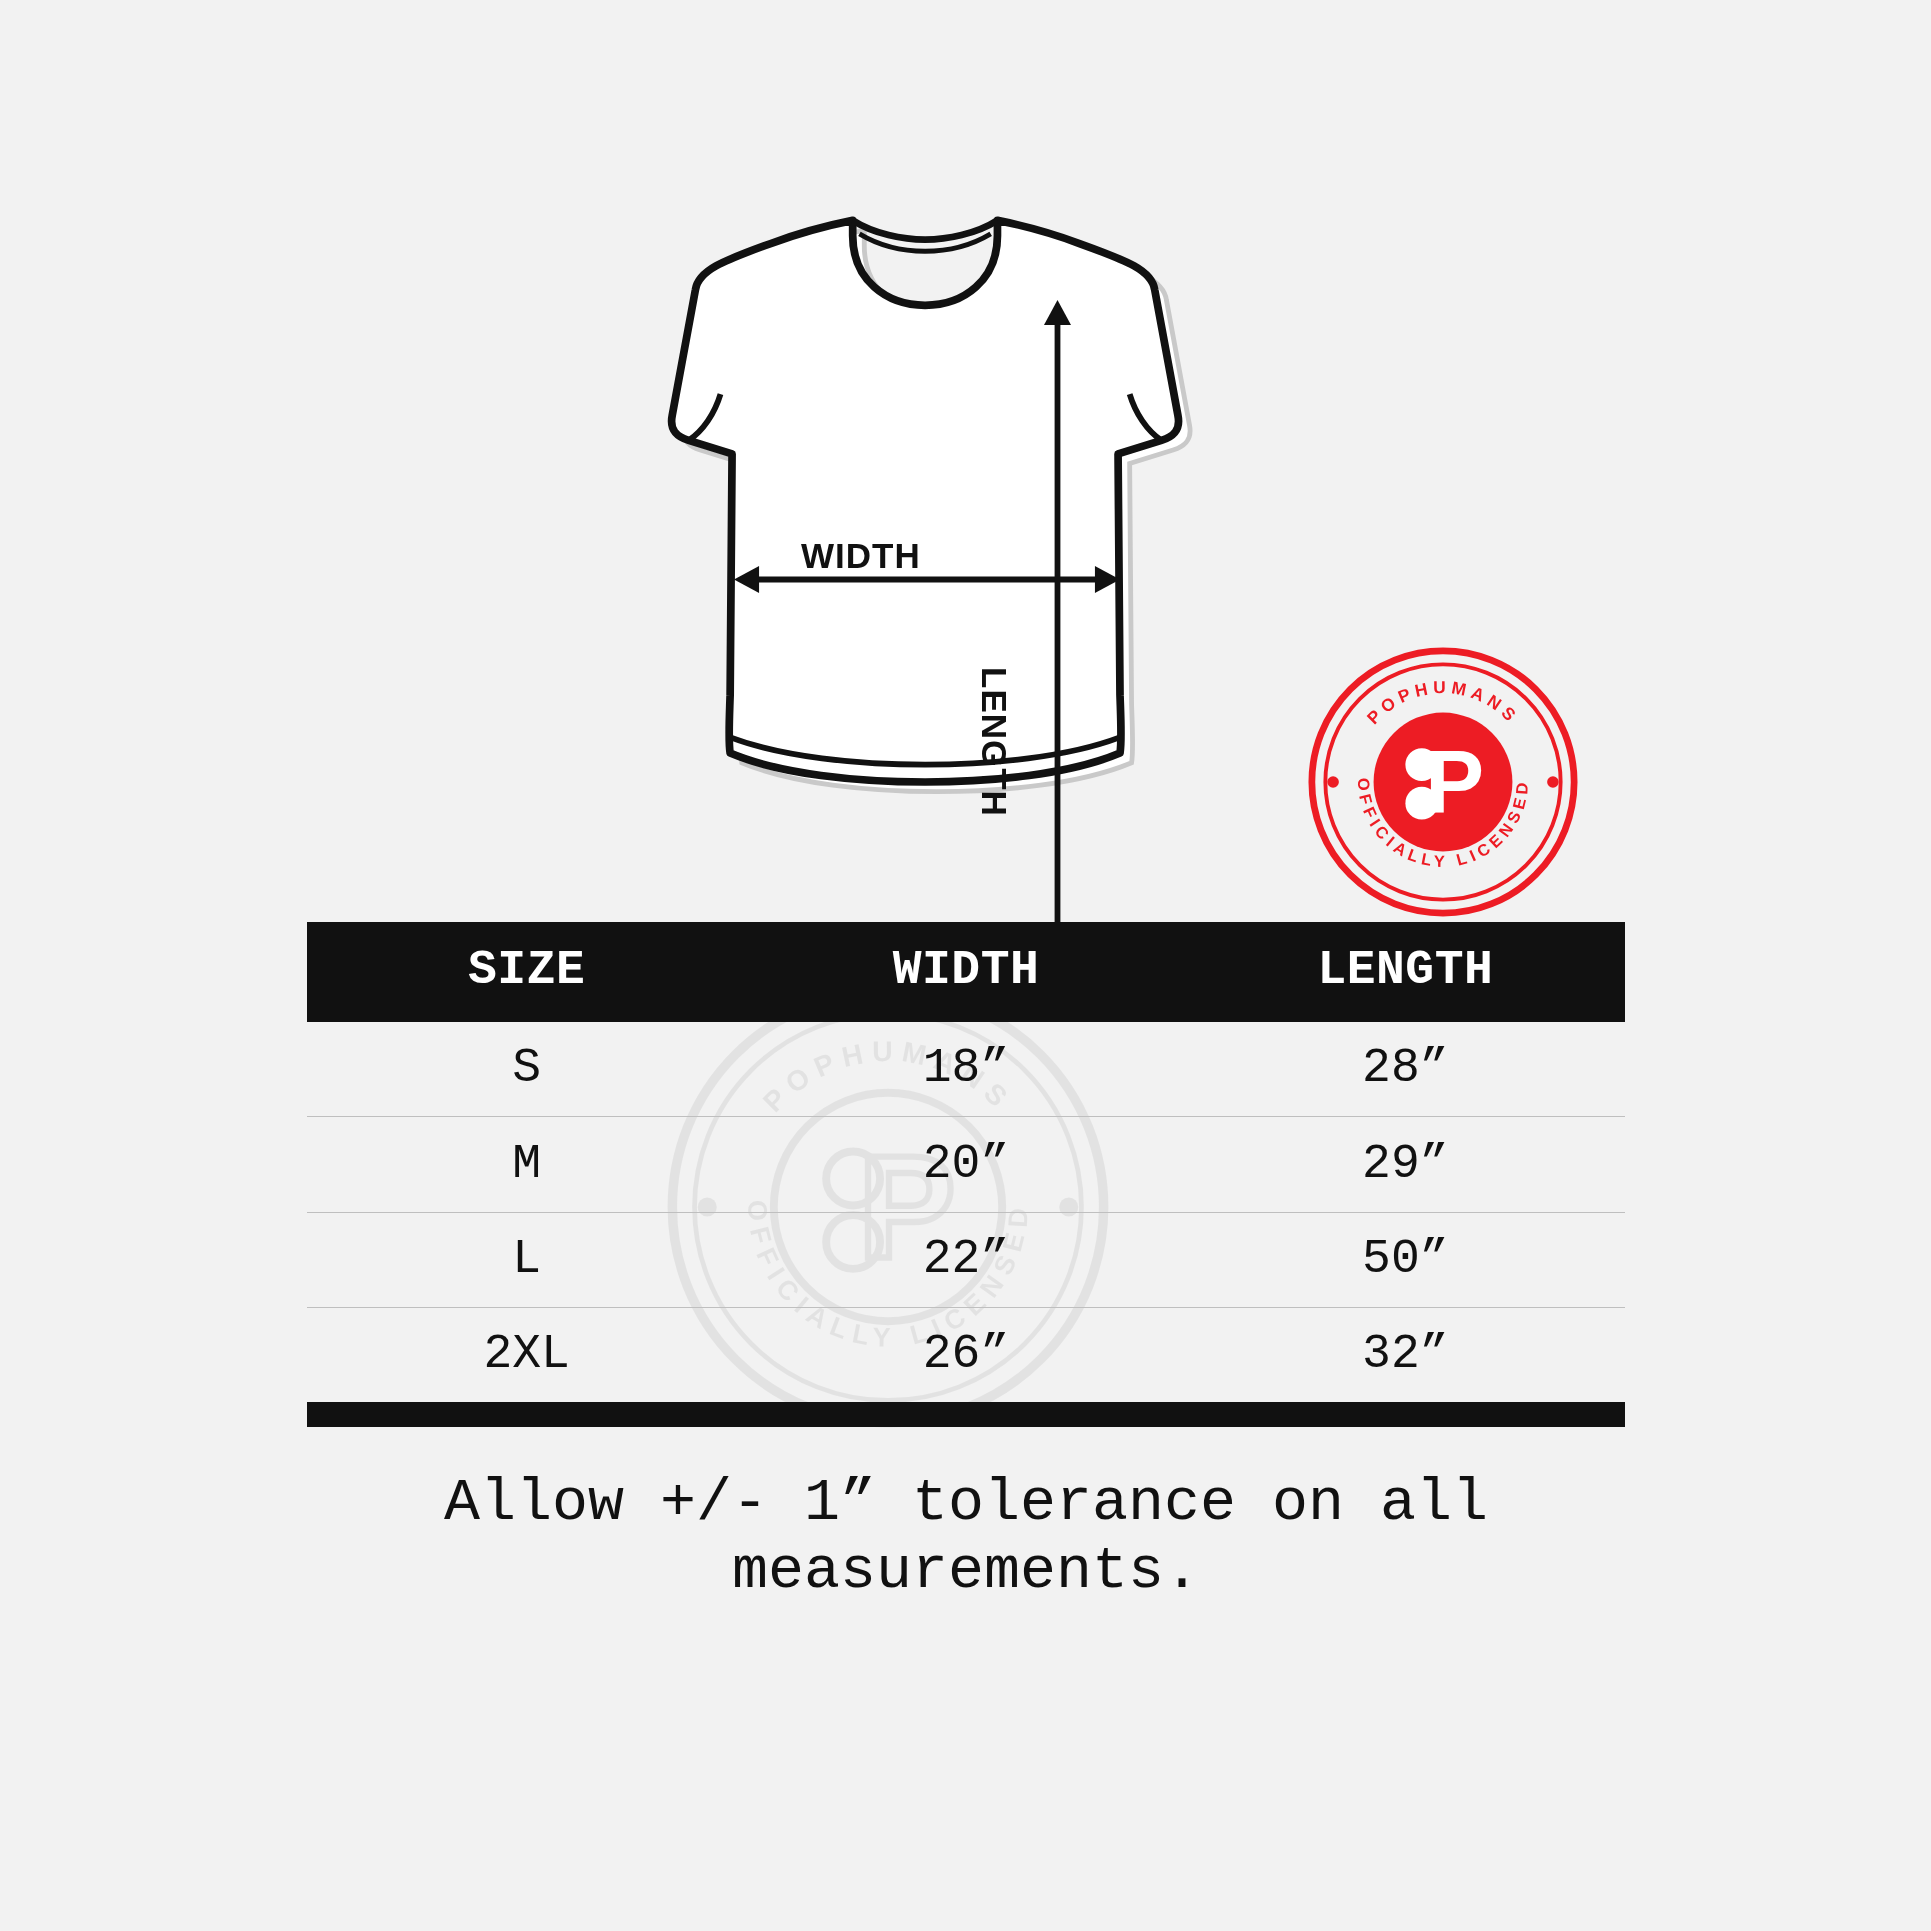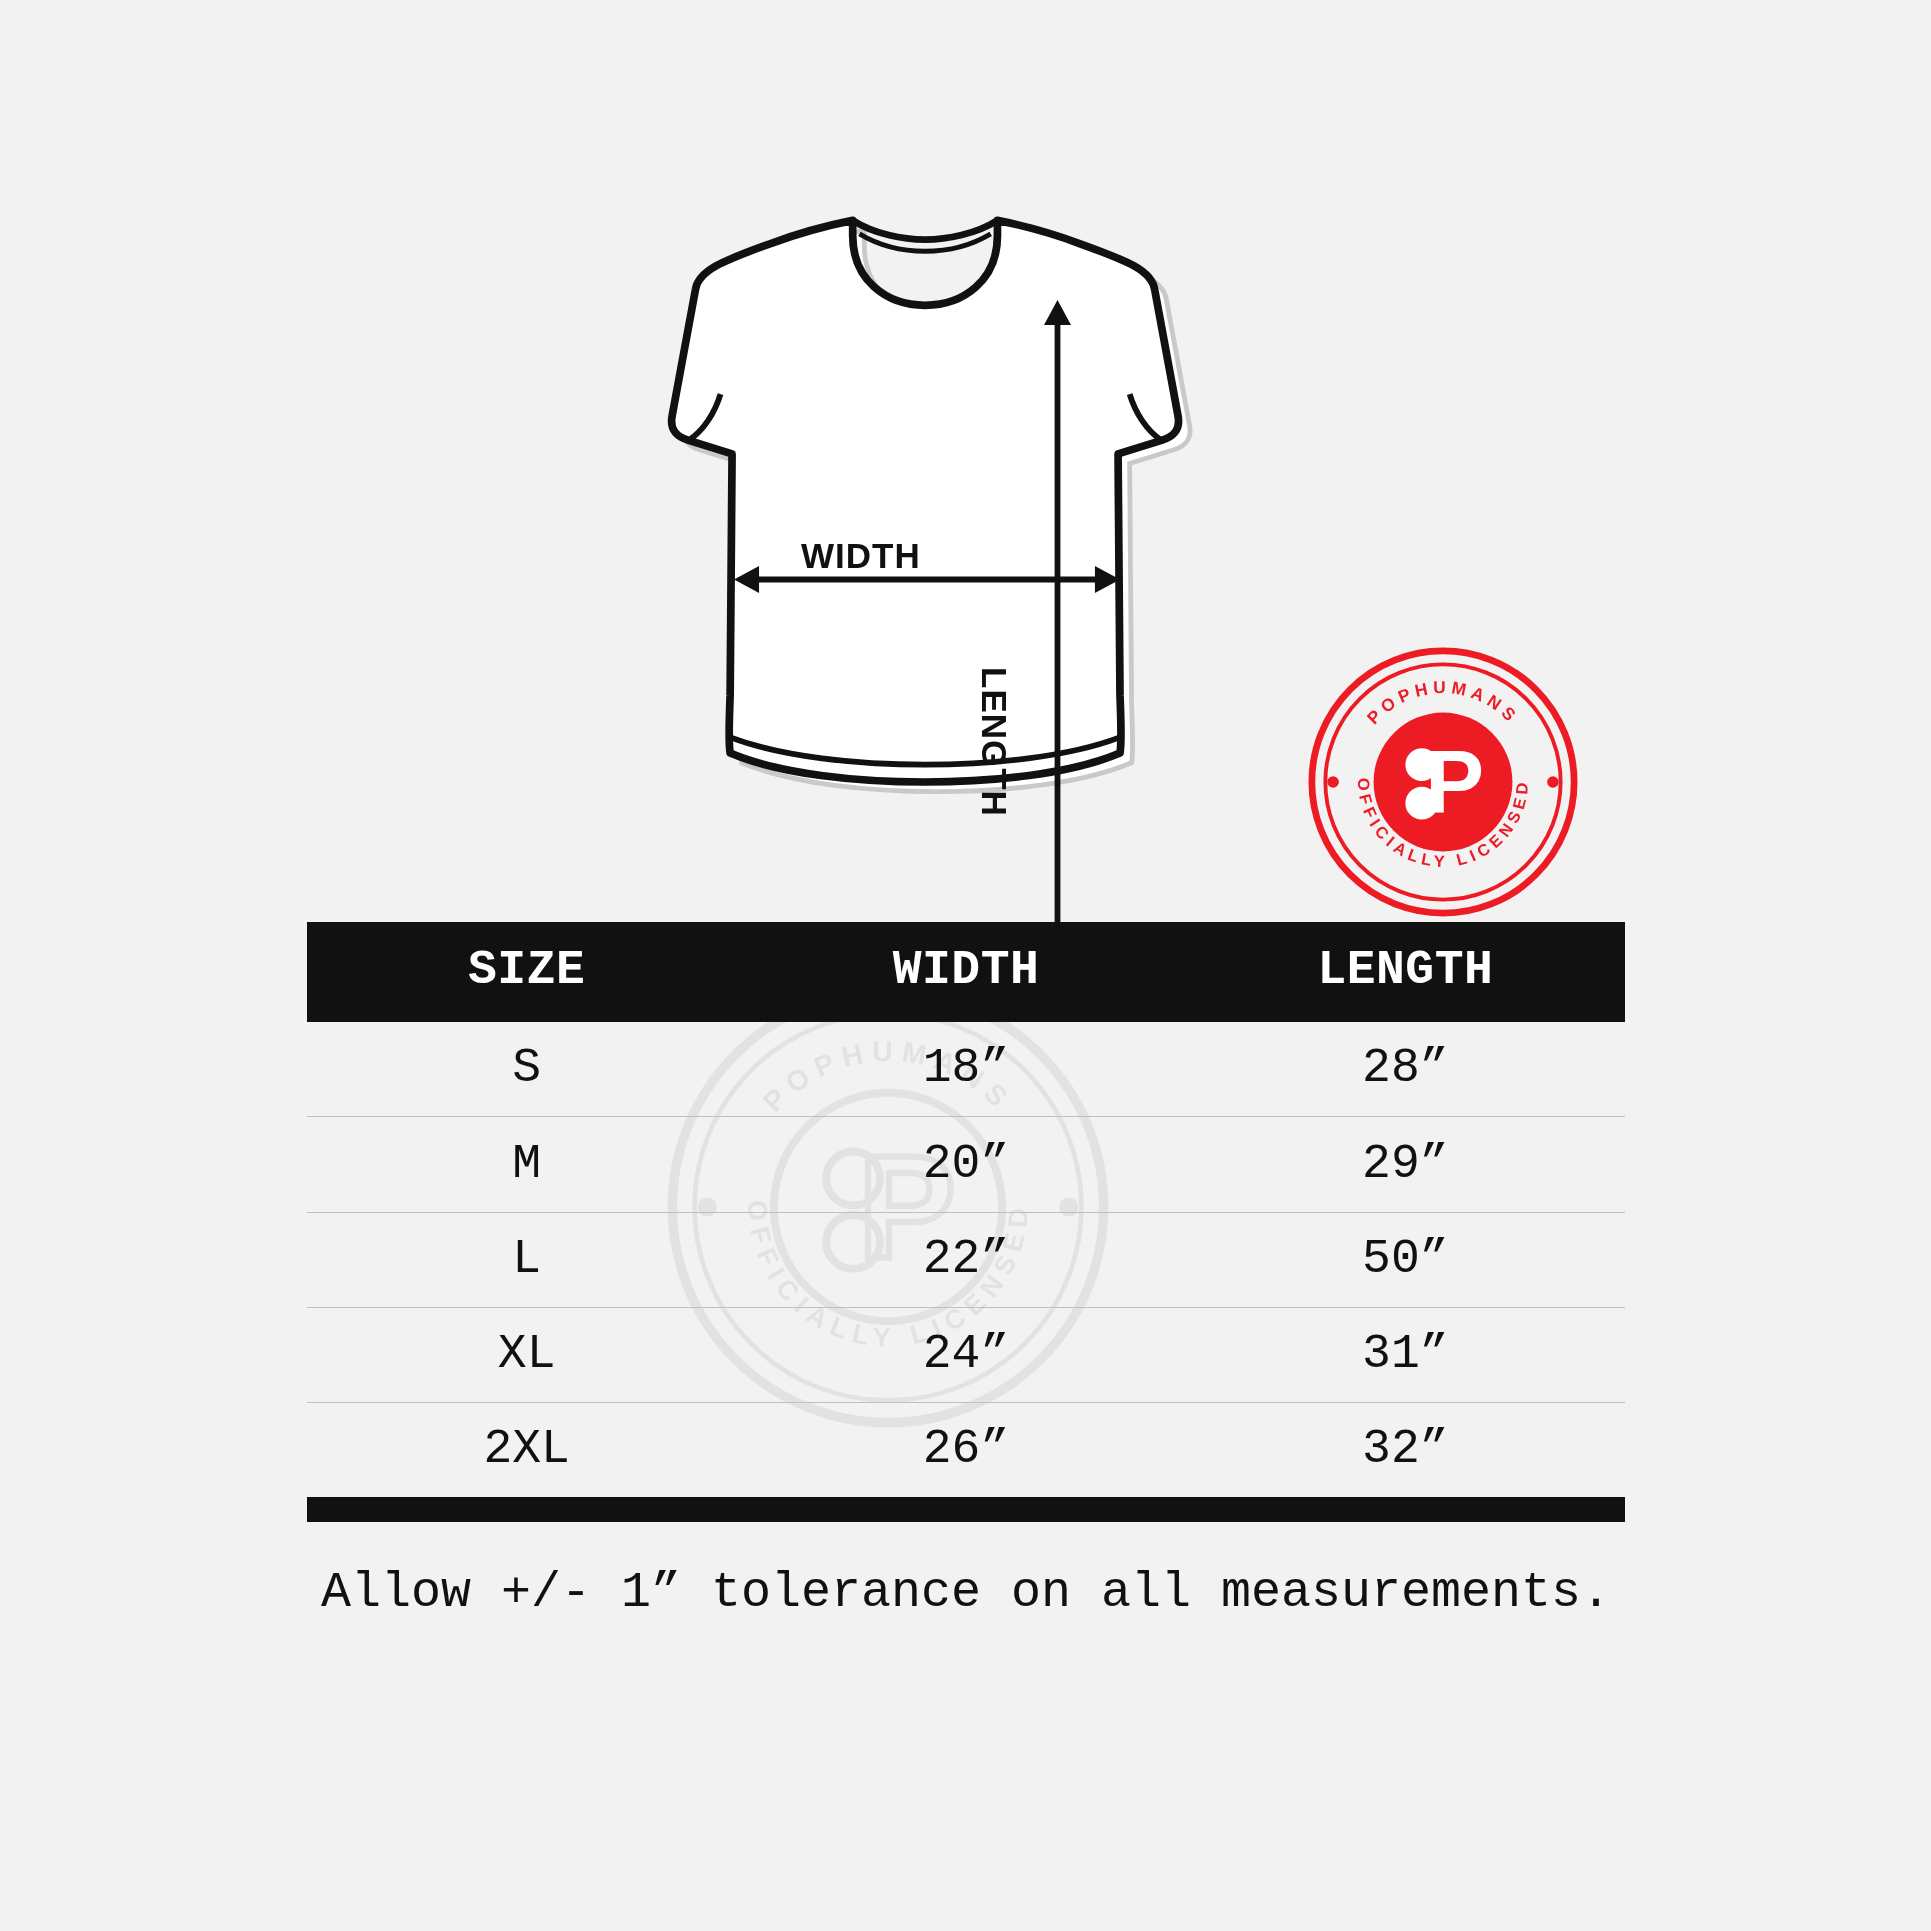--- a/index.html
+++ b/index.html
@@ -100,21 +100,21 @@
   .col-length { width: 33.33%; }
 
   .table-footer-bar {
     height: 25px;
     background: #111111;
     width: 100%;
   }
   .footnote {
     margin-top: 42px;
     text-align: center;
-    font-size: 50px;
+    font-size: 60px;
     color: #111111;
   }
 
   
   .watermark {
     position: absolute;
     left: 666px;
     top: 985px;
     width: 444px;
     height: 444px;
@@ -238,25 +238,20 @@
           <td>M</td>
           <td>20”</td>
           <td>29”</td>
         </tr>
         <tr>
           <td>L</td>
           <td>22”</td>
           <td>50”</td>
         </tr>
         <tr>
-          <td>XL</td>
-          <td>24”</td>
-          <td>31”</td>
-        </tr>
-        <tr>
           <td>2XL</td>
           <td>26”</td>
           <td>32”</td>
         </tr>
       </tbody>
     </table>
     <div class="table-footer-bar"></div>
     <div class="footnote">Allow +/- 1” tolerance on all measurements.</div>
   </div>
 

